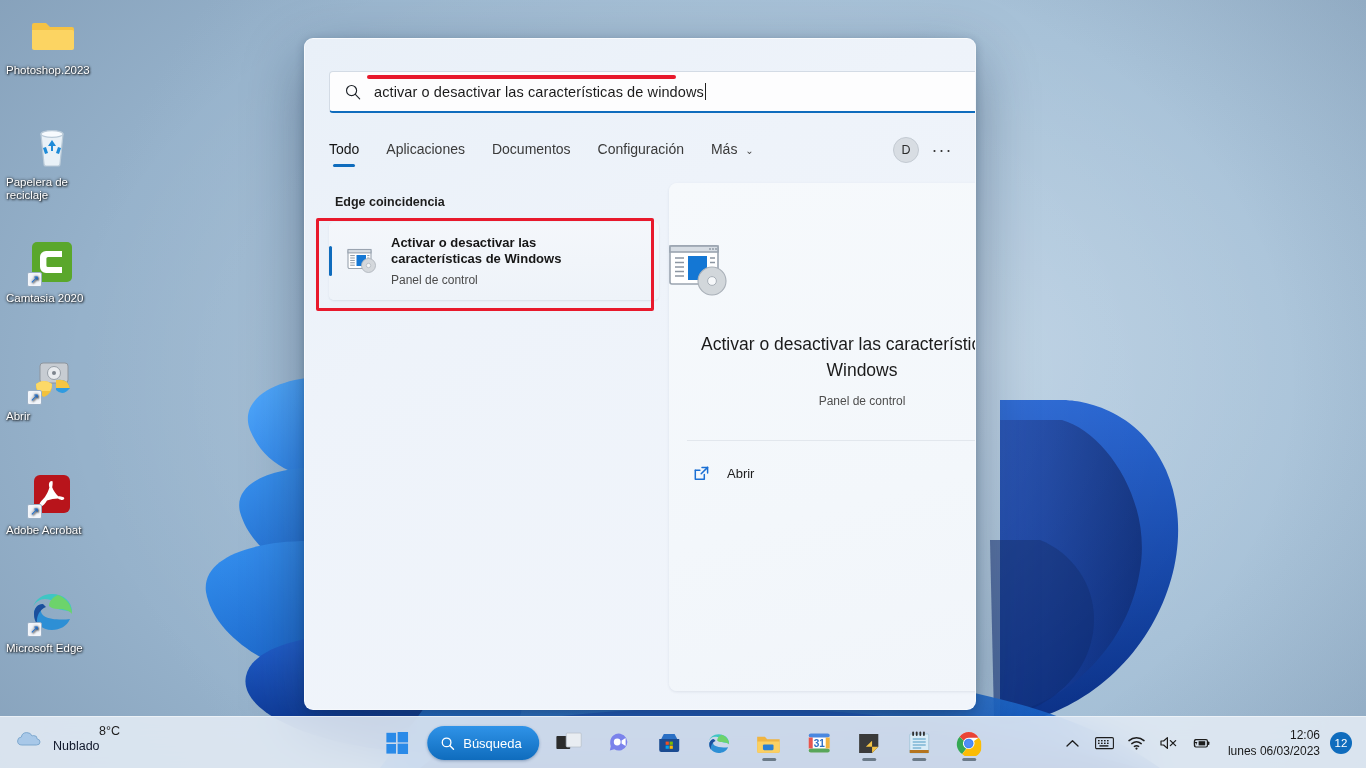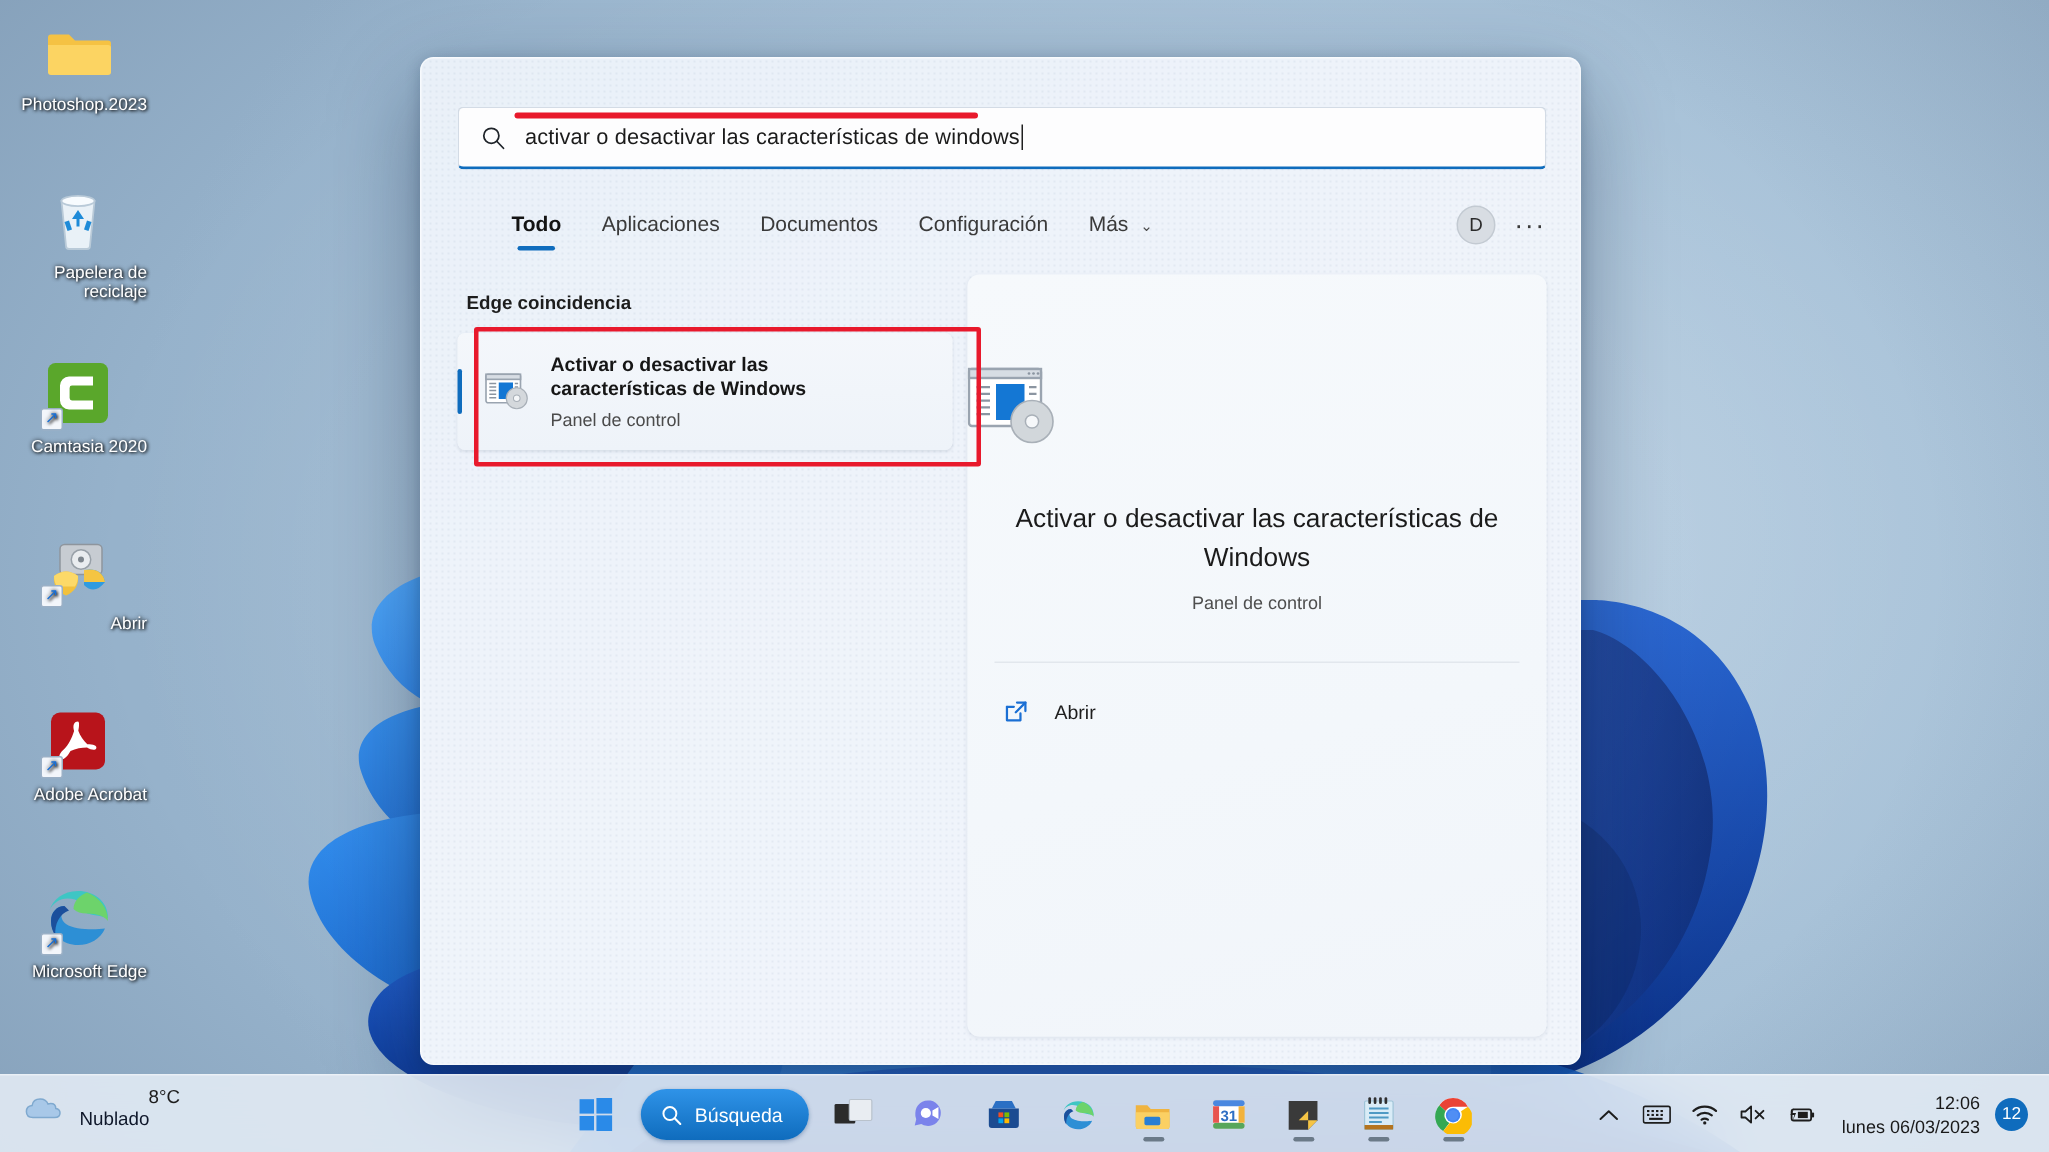--- a/index.html
+++ b/index.html
@@ -20,37 +20,37 @@
       linear-gradient(160deg,#a9c3d9 0%, #9fbbd3 40%, #8fadc7 100%);
   }
   .wp-vig {
     position:absolute; inset:0;
     background:radial-gradient(ellipse 1100px 800px at 50% 50%, rgba(255,255,255,0.18) 0%, rgba(0,0,0,0.0) 55%, rgba(20,40,70,0.22) 100%);
   }
   .bloom { position:absolute; left:0; top:0; width:1366px; height:768px; }
 
   
   .desk-icon {
-    position:absolute; width:96px; text-align:right;
+    position:absolute; width:96px; text-align:left;
     color:#fff; font-size:11.5px; line-height:13px;
     text-shadow:0 0 3px rgba(0,0,0,.85), 1px 1px 2px rgba(0,0,0,.8);
     user-select:none;
   }
   .desk-icon .glyph { width:48px; height:48px; margin:0 auto 6px; position:relative; }
   .desk-icon .lbl { display:block; padding:0 2px; }
   .shortcut-arrow {
     position:absolute; left:-1px; bottom:-1px; width:15px; height:15px;
     background:#f3f6fb; border:1px solid #9bb0c6; border-radius:2px;
     display:flex; align-items:center; justify-content:center;
     font-size:11px; color:#1a6fd4; line-height:1;
   }
 
   
   #search-panel {
-    position:absolute; left:280px; top:38px; width:774px; height:672px;
+    position:absolute; left:304px; top:38px; width:672px; height:672px;
     background:linear-gradient(150deg,#e9f0f8 0%, #eef3fa 35%, #f1f5fb 100%);
     border-radius:9px;
     border:1px solid rgba(255,255,255,.55);
     box-shadow:0 22px 60px rgba(10,30,60,.40), 0 2px 10px rgba(10,30,60,.22);
     overflow:hidden;
     padding-left:48px;
   }
   .panel-noise {
     position:absolute; inset:0; pointer-events:none; opacity:.45;
     background-image:radial-gradient(rgba(140,160,185,.28) 0.6px, transparent 0.7px);
@@ -77,21 +77,21 @@
     position:absolute; left:62px; top:36px; width:309px; height:4px;
     background:#e8192c; border-radius:2px;
   }
 
   
   #tabs { position:absolute; left:24px; top:96px; right:20px; height:42px; }
   .tab {
     position:relative; float:left; font-size:14px; color:#3a3a3a;
     padding:6px 0 10px; margin-right:27px; cursor:default;
   }
-  .tab.active { color:#141414; font-weight:700;margin-left:36px; }
+  .tab.active { color:#141414; font-weight:400; }
   .tab.active::after {
     content:""; position:absolute; left:4px; right:4px; bottom:0;
     height:3px; background:#0f6cbd; border-radius:2px;
   }
   .tab .chev { font-size:10px; margin-left:4px; color:#4a4a4a; }
 
   #avatar {
     position:absolute; right:56px; top:98px; width:26px; height:26px;
     border-radius:50%; background:#d8dde3; border:1px solid #c3cad2;
     display:flex; align-items:center; justify-content:center;

